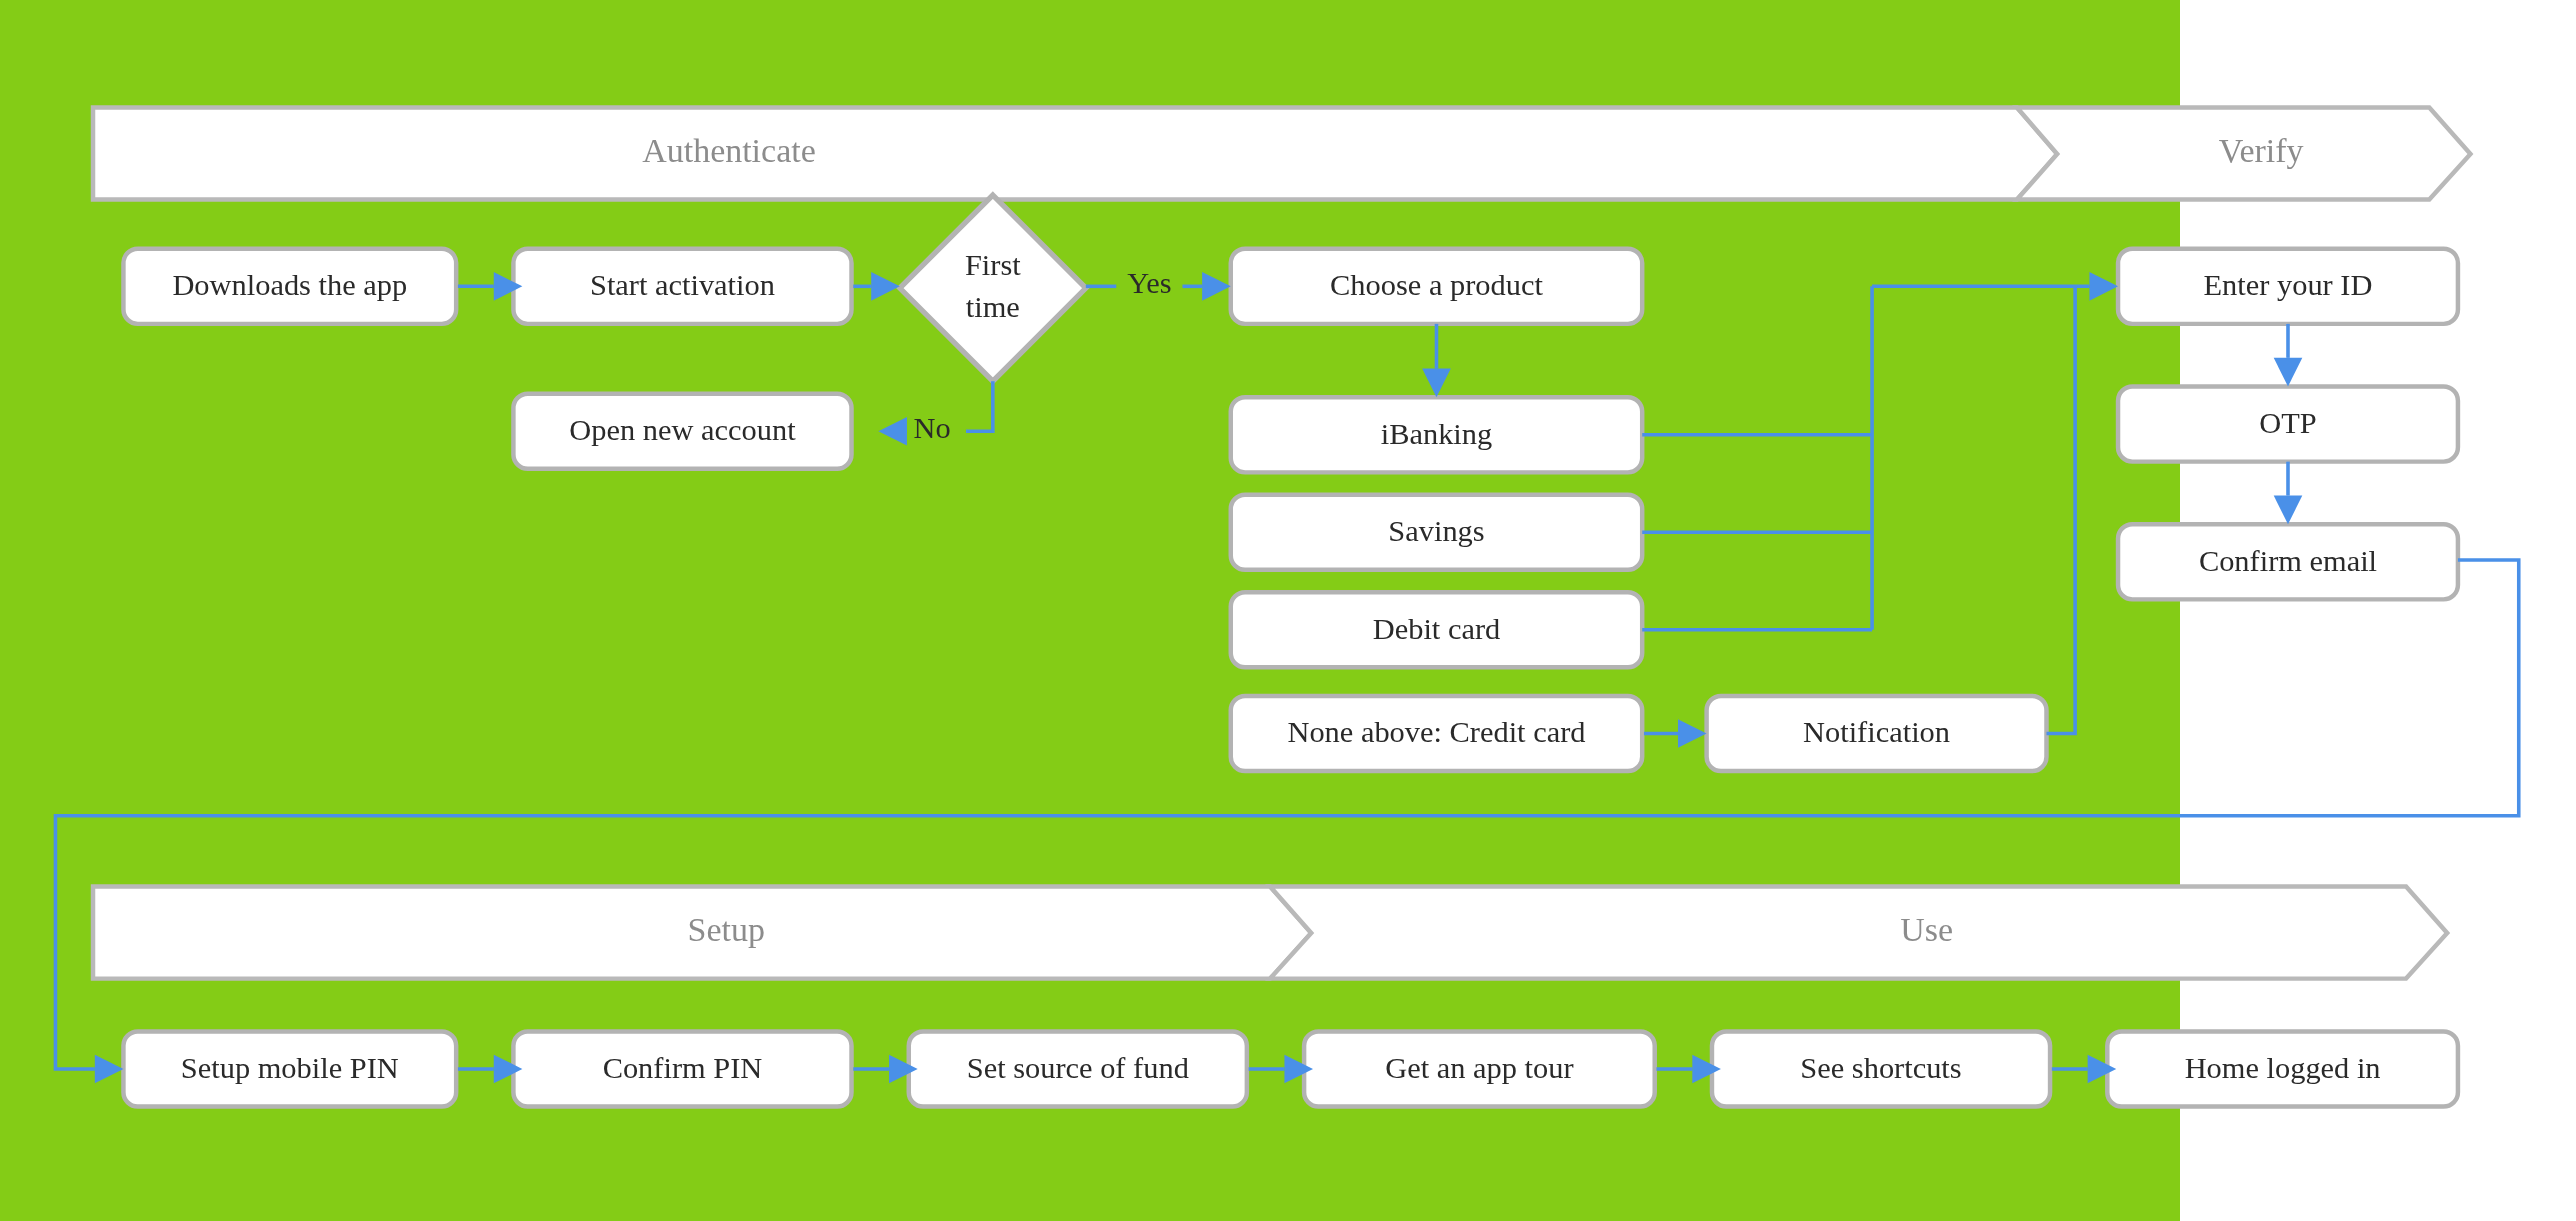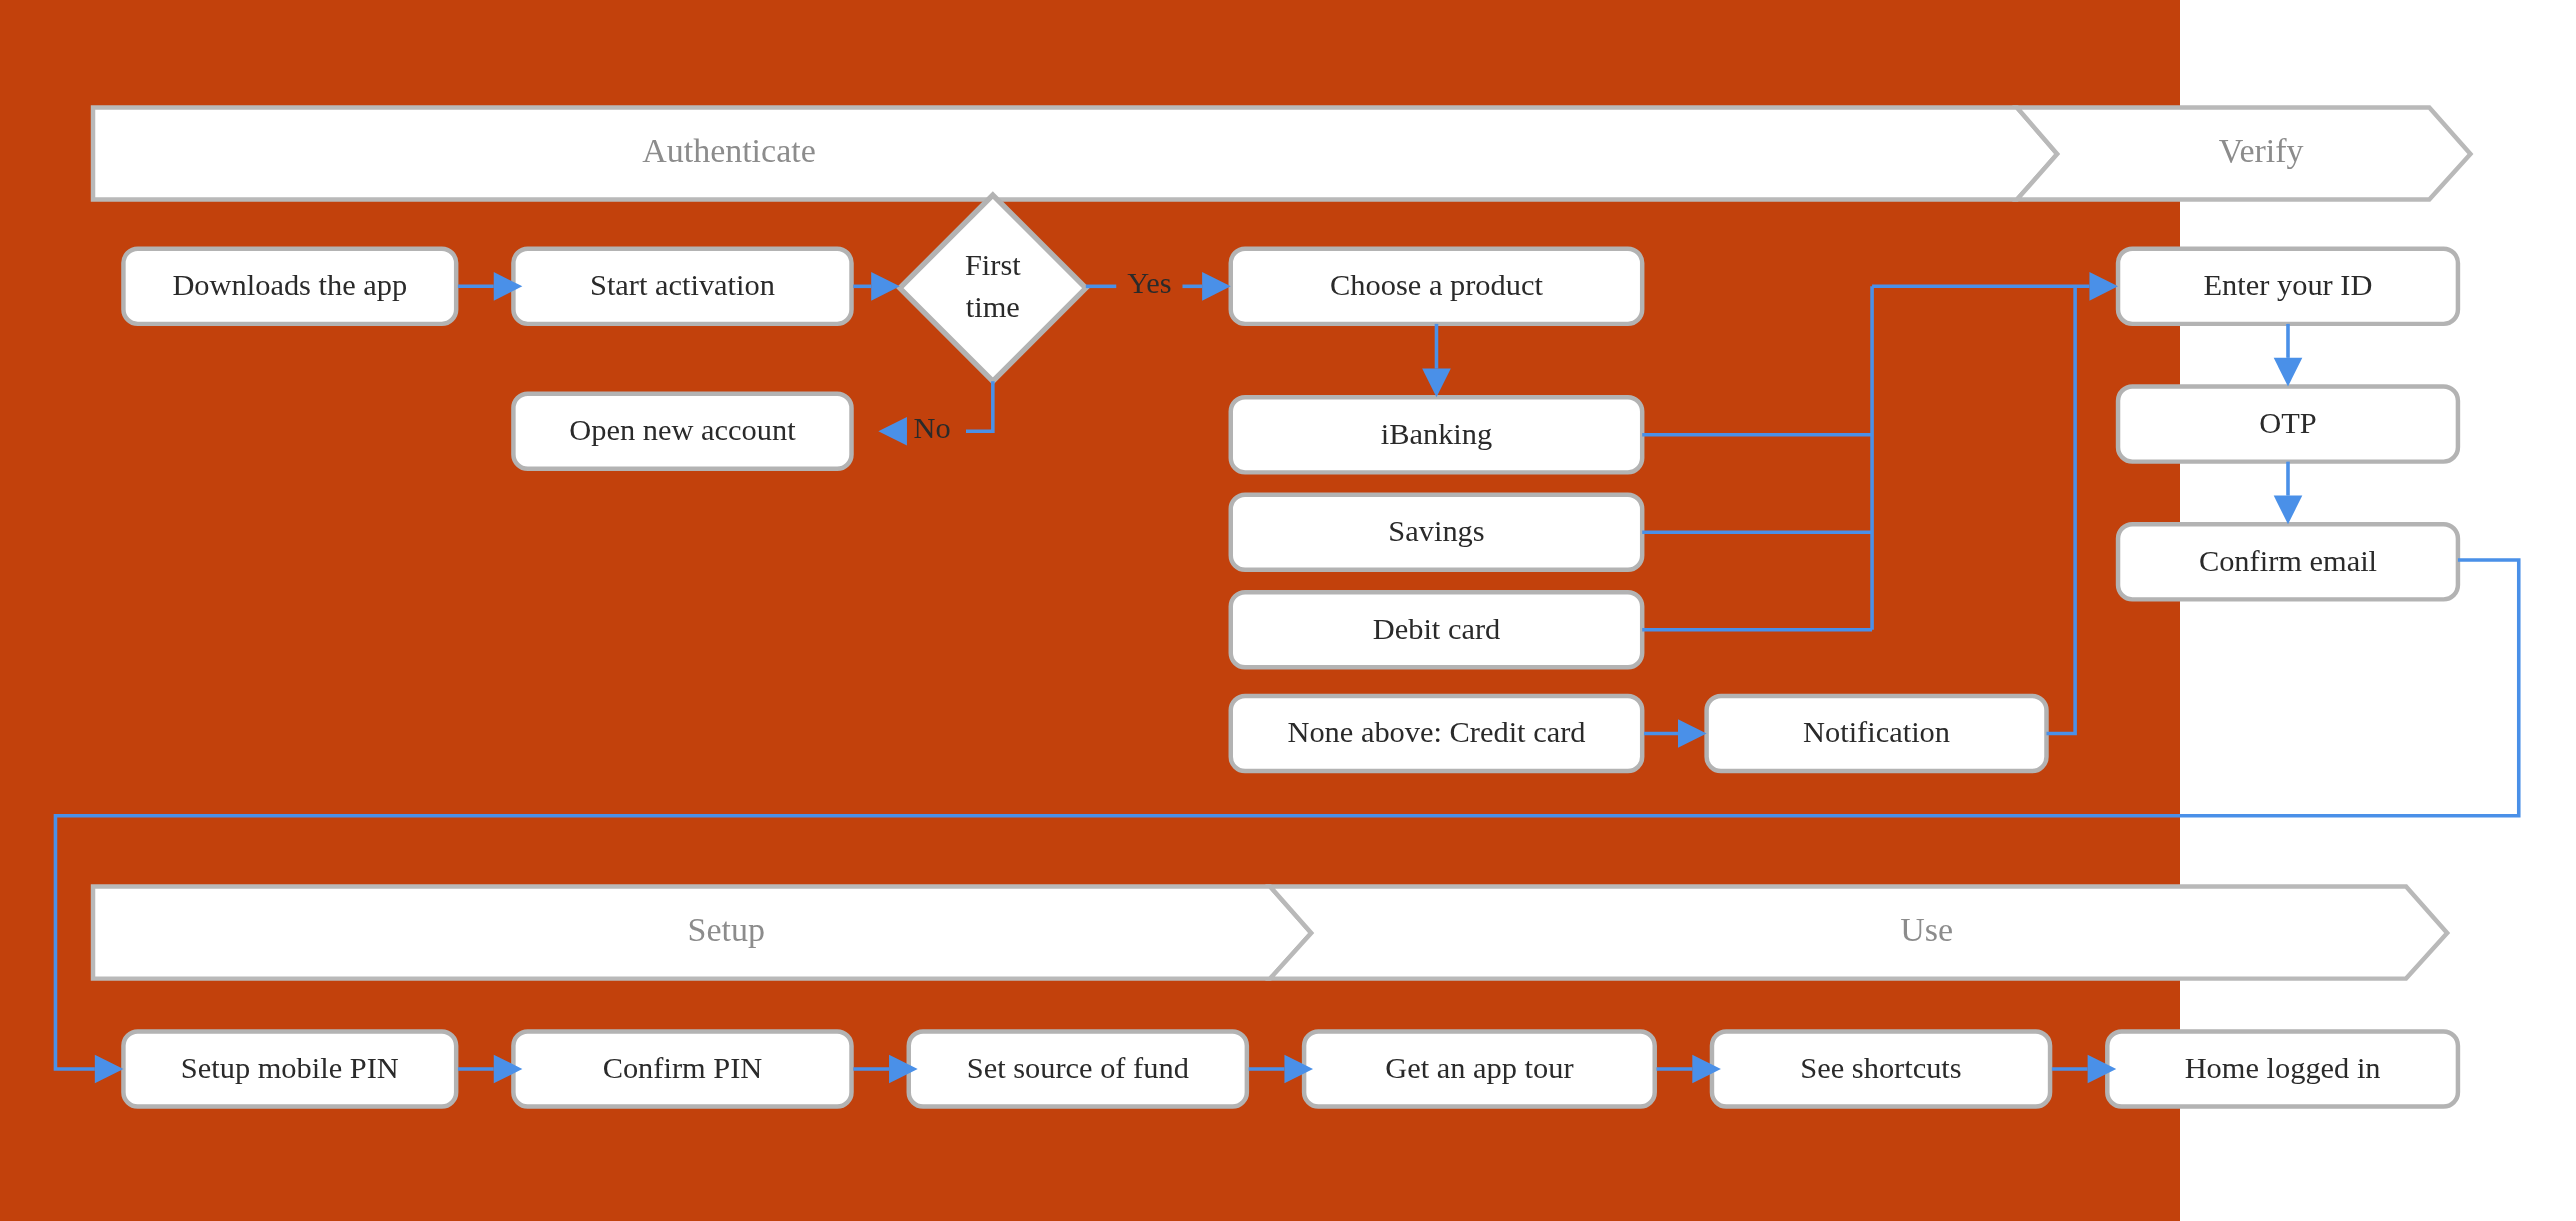--- a/index.html
+++ b/index.html
@@ -10,21 +10,21 @@
   body {
     width: 2576px;
     height: 1222px;
     overflow: hidden;
     font-family: "Liberation Serif", "DejaVu Serif", serif;
   }
   #flow-root {
     position: relative;
     width: 2180px;
     height: 1222px;
-    background: #c2410c;
+    background: #84cc16;
   }
   svg#flow-svg {
     position: absolute;
     top: 0;
     left: 0;
     width: 2576px;
     height: 1222px;
     display: block;
   }
   .node-box {

